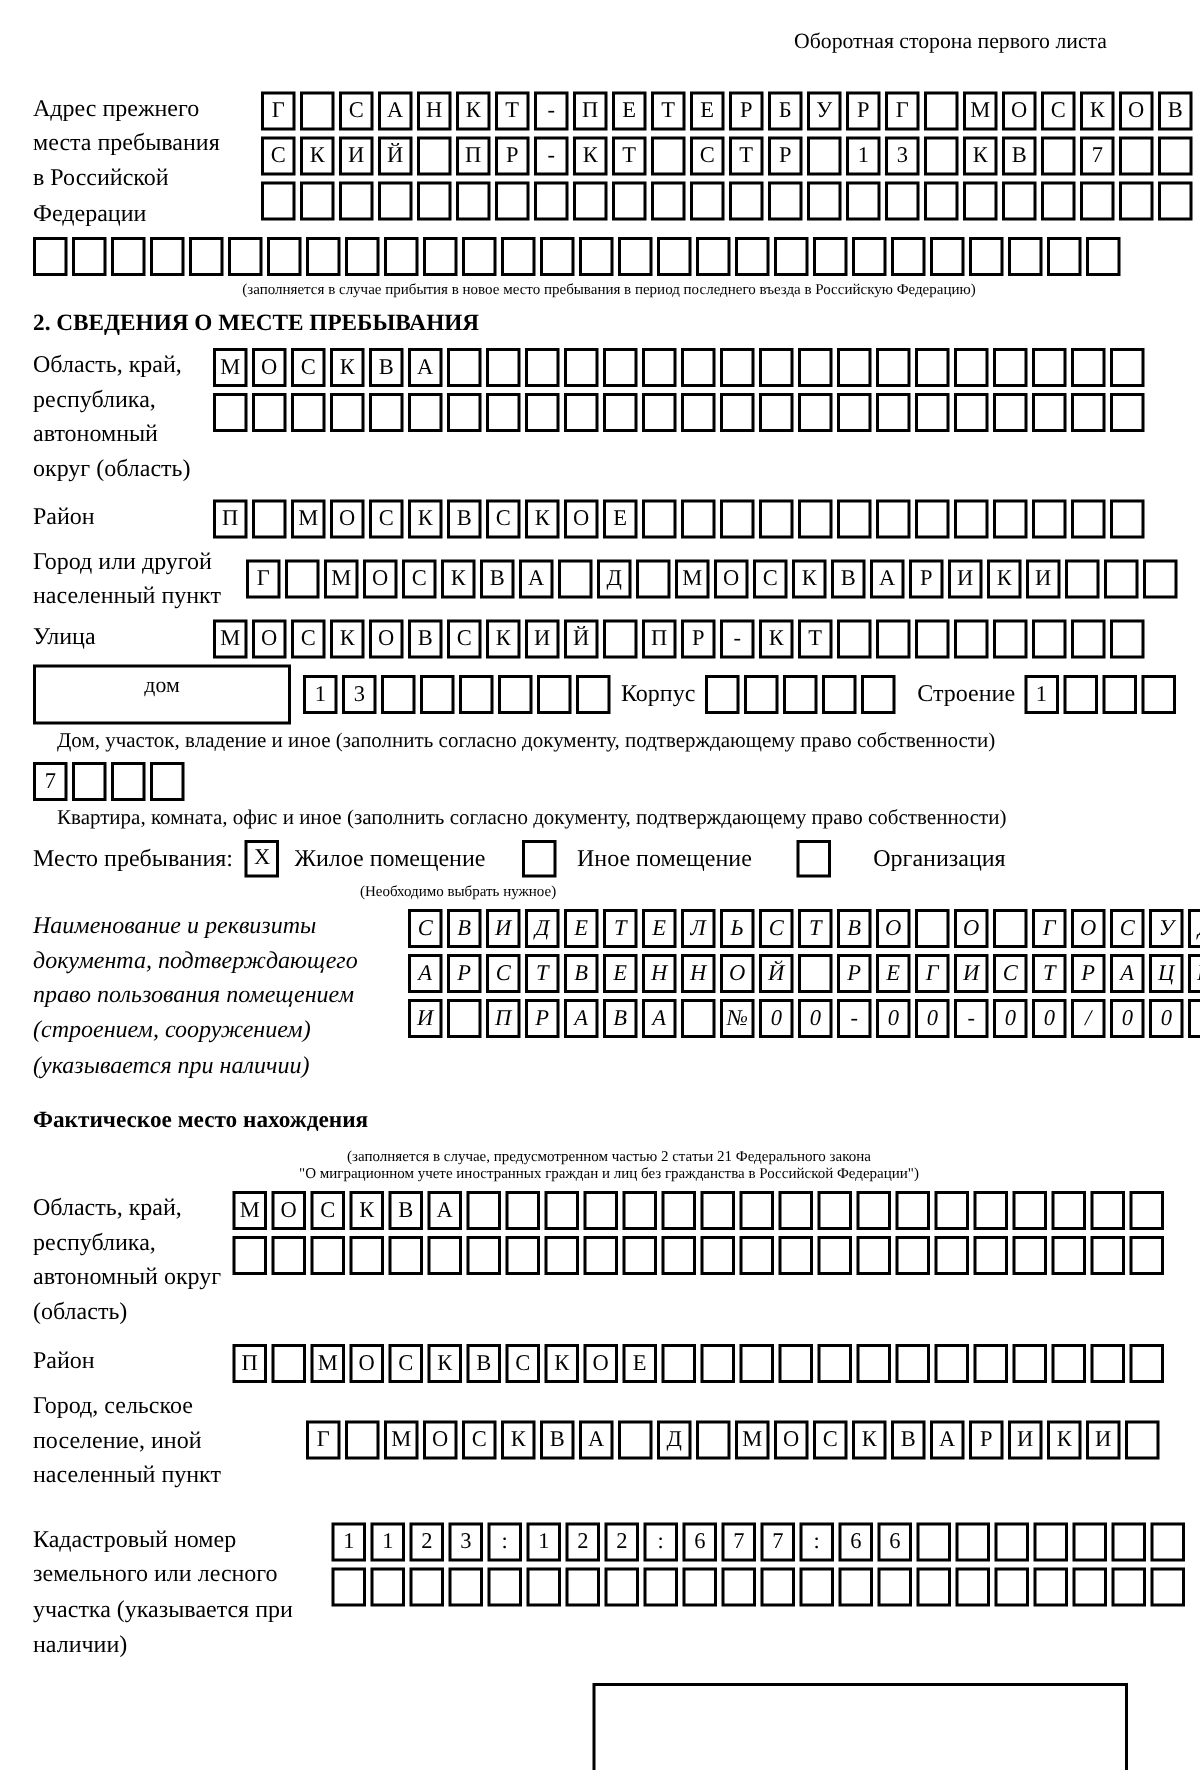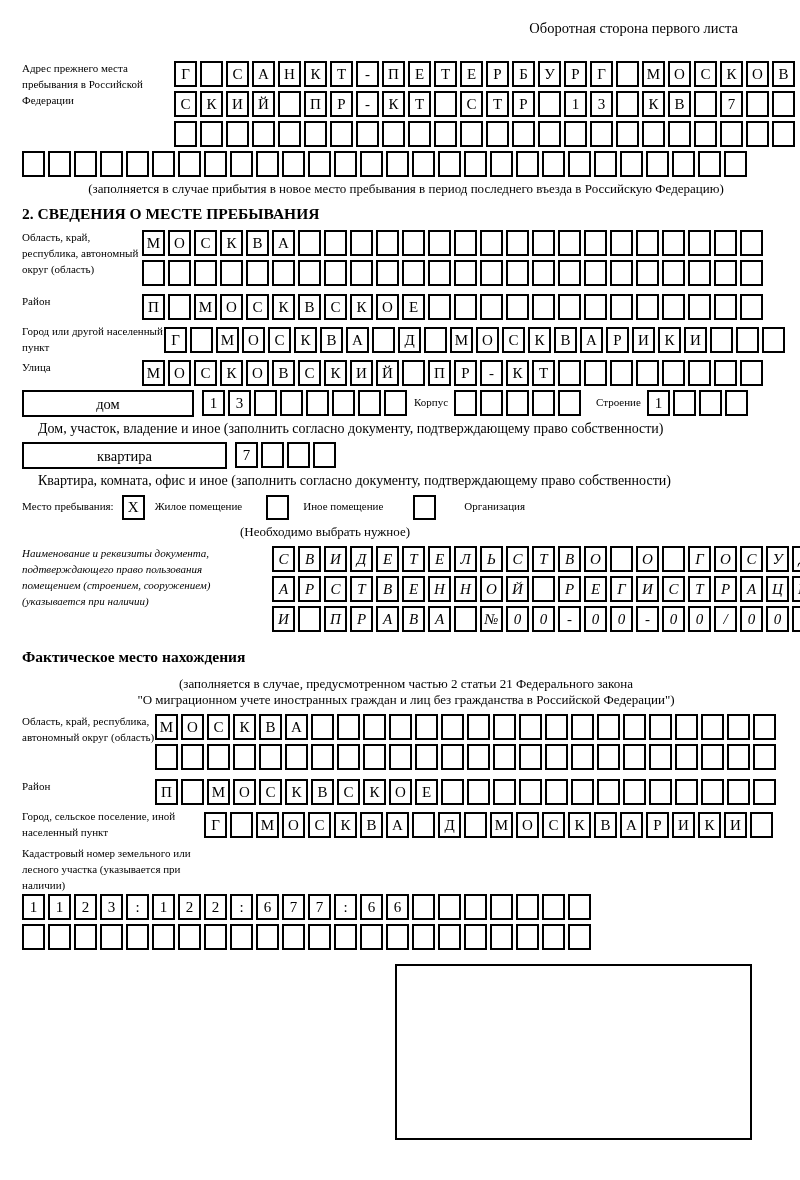--- a/index.html
+++ b/index.html
@@ -5,35 +5,35 @@
   * { margin:0; padding:0; box-sizing:border-box; }
   html,body { background:#fff; }
   body {
     width:800px; height:1180px; overflow:hidden;
     font-family:"Liberation Serif","DejaVu Serif",serif;
     color:#000; font-size:14.5px; padding:0 10px 0 22px;
   }
   .hdr-note { text-align:right; padding:20px 52px 0 0; font-size:14.5px; }
   .row { display:flex; align-items:flex-start; margin-bottom:4px; }
   .row.center { align-items:center; }
-  .lbl { font-size:11px; line-height:1.45; flex:none; }
+  .lbl { font-size:16px; line-height:1.45; flex:none; }
   .cells { display:flex; flex:none; }
   .cell {
     width:23px; height:26px; border:2px solid #000; margin-right:3px;
     flex:none; text-align:center; font-size:15px; line-height:22px;
     font-family:"Liberation Serif","DejaVu Serif",serif;
   }
   .cellrows { display:flex; flex-direction:column; }
   .cellrows .cells { margin-bottom:4px; }
   .cellrows .cells:last-child { margin-bottom:0; }
   .sec-title { font-weight:bold; font-size:15.5px; }
-  .note { font-size:13px; text-align:center; }
+  .note { font-size:10px; text-align:center; }
   .note-left { font-size:14px; text-align:left; padding-left:16px; }
   .namebox {
-    border:2px solid #000; height:27px; text-align:center;
+    border:2px solid #000; height:40px; text-align:center;
     font-size:14.5px; line-height:24px; flex:none;
   }
   .chk {
     width:23px; height:25px; border:2px solid #000; flex:none;
     text-align:center; font-size:15px; line-height:21px;
   }
   .stamp-box { width:357px; height:176px; border:2px solid #000; margin-left:373px; }
 </style>
 </head>
 <body>
@@ -329,21 +329,20 @@
   <div class="cells">
       <div class="cell">1</div>
       <div class="cell"></div>
       <div class="cell"></div>
       <div class="cell"></div>
     </div>
 </div>
 <div class="note-left">Дом, участок, владение и иное (заполнить согласно документу, подтверждающему право собственности)</div>
 
 <div class="row center" style="margin-top:5px;">
-  <div class="namebox" style="width:205px; margin-right:8px;">квартира</div>
   <div class="cells">
       <div class="cell">7</div>
       <div class="cell"></div>
       <div class="cell"></div>
       <div class="cell"></div>
     </div>
 </div>
 <div class="note-left">Квартира, комната, офис и иное (заполнить согласно документу, подтверждающему право собственности)</div>
 
 <div class="row center" style="margin-top:6px;">
@@ -545,21 +544,21 @@
       <div class="cell">В</div>
       <div class="cell">А</div>
       <div class="cell">Р</div>
       <div class="cell">И</div>
       <div class="cell">К</div>
       <div class="cell">И</div>
       <div class="cell"></div>
     </div>
 </div>
 
-<div class="row" style="margin-top:5px;flex-direction:column;">
+<div class="row" style="margin-top:20px;">
   <div class="lbl" style="width:199px;">Кадастровый номер земельного или лесного участка (указывается при наличии)</div>
   <div class="cellrows">
     <div class="cells">
         <div class="cell">1</div>
         <div class="cell">1</div>
         <div class="cell">2</div>
         <div class="cell">3</div>
         <div class="cell">:</div>
         <div class="cell">1</div>
         <div class="cell">2</div>

